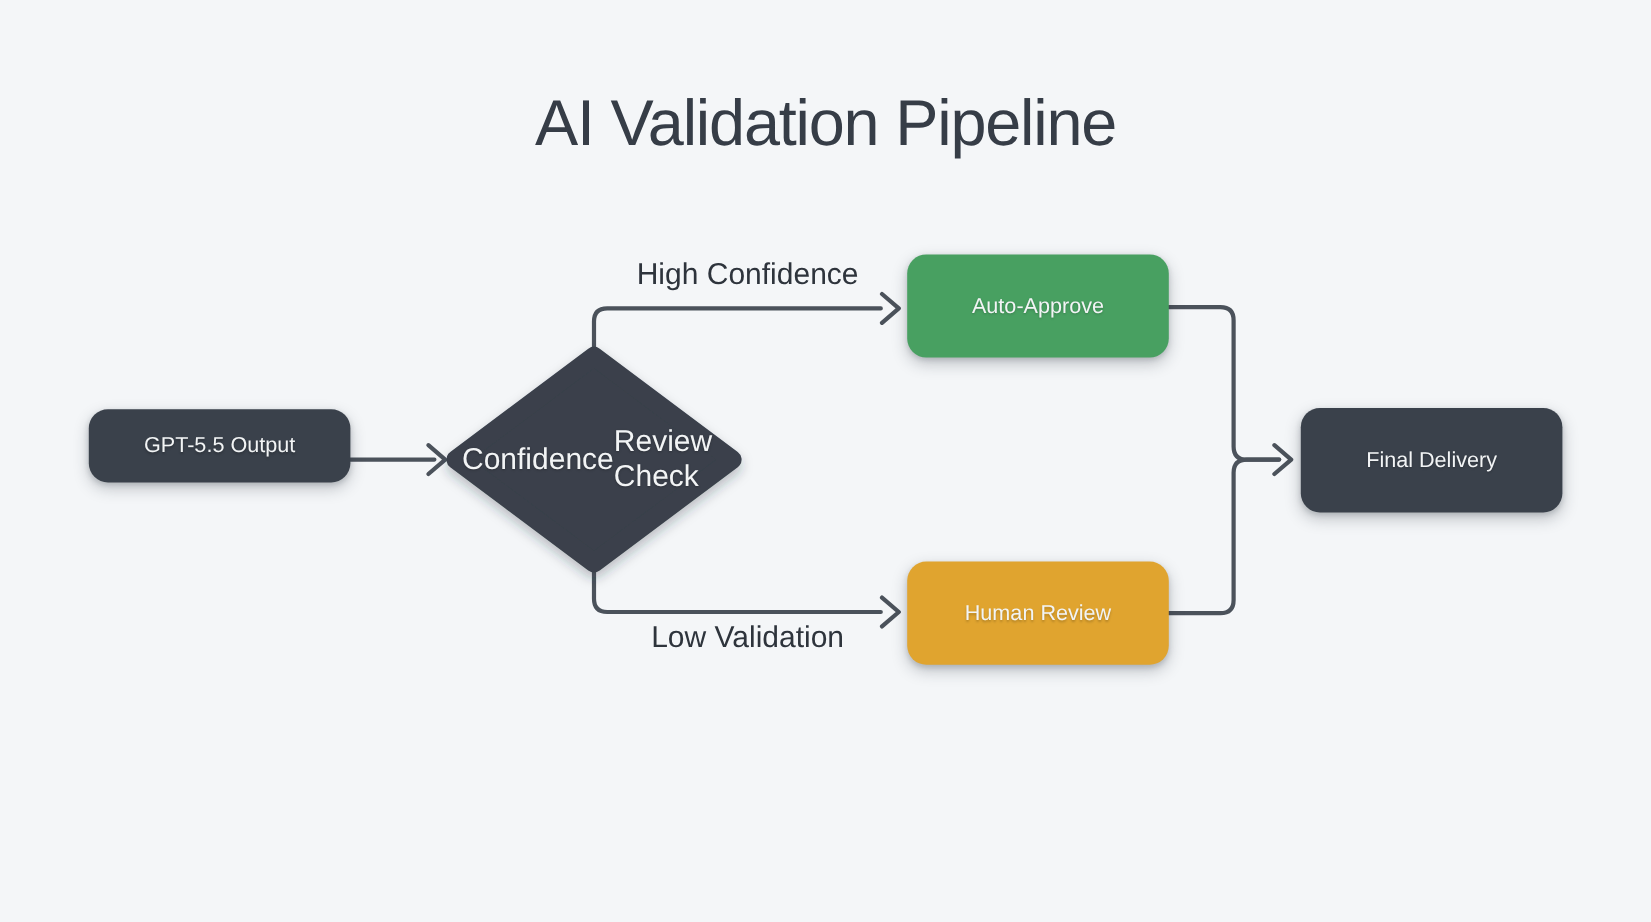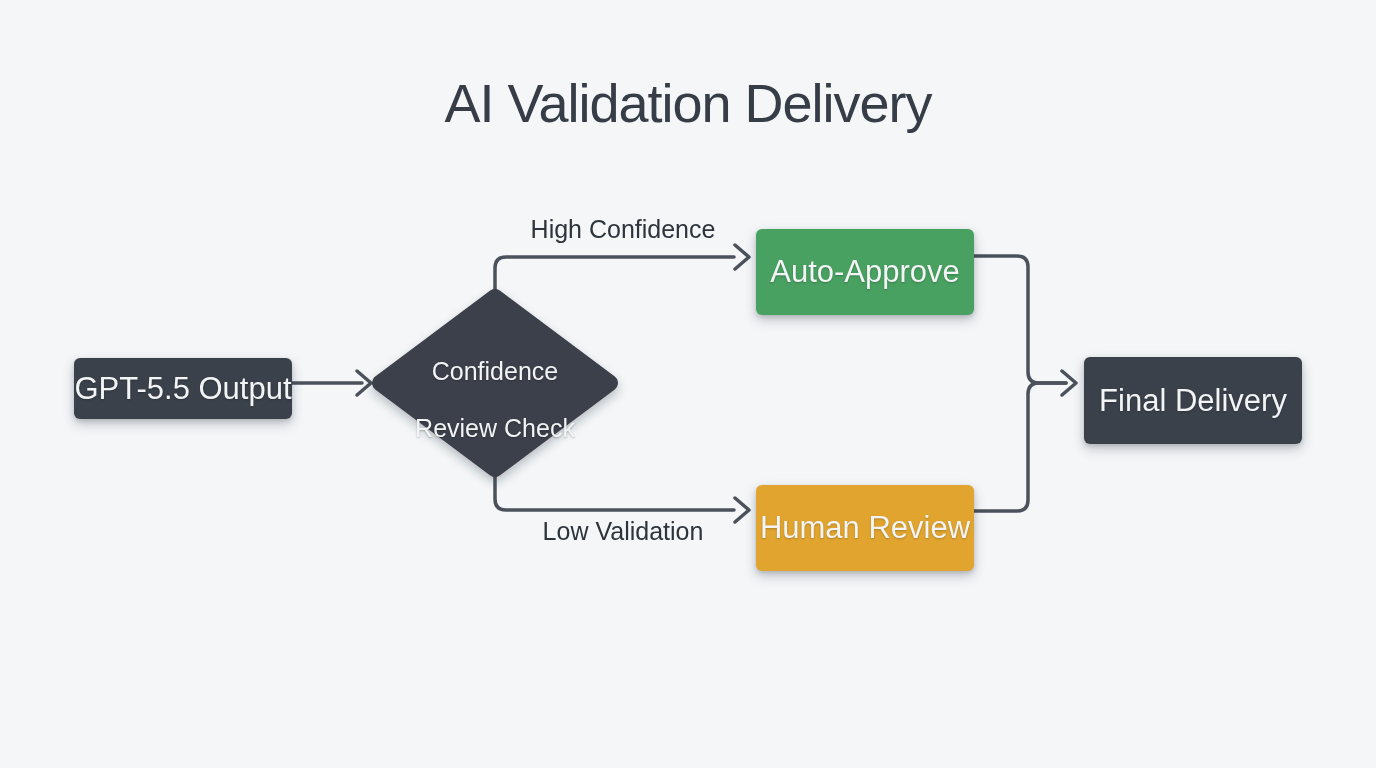--- a/index.html
+++ b/index.html
@@ -23,42 +23,41 @@
     font-size: 54px;
     font-weight: 500;
     letter-spacing: -1px;
     color: #363d47;
   }
   .node {
     position: absolute;
     display: flex;
     align-items: center;
     justify-content: center;
-    border-radius: 6px;
+    border-radius: 16px;
     color: #f2f4f5;
-    font-size: 31px;
+    font-size: 18px;
     font-weight: 400;
     text-shadow: 0 1px 2px rgba(0,0,0,0.22);
     box-shadow: 0 5px 12px rgba(35,45,55,0.25), 0 2px 4px rgba(35,45,55,0.15);
-    margin-top: 17px;
   }
   .node-gpt     { left: 74px;   top: 341px; width: 218px; height: 61px; }
   .node-auto    { left: 756px;  top: 212px; width: 218px; height: 86px; }
   .node-human   { left: 756px;  top: 468px; width: 218px; height: 86px; }
   .node-final   { left: 1084px; top: 340px; width: 218px; height: 87px; }
   .decision-label {
     position: absolute;
     left: 385px;
-    top: 357px;
+    top: 340px;
     width: 220px;
     height: 86px;
     display: flex;
-    flex-direction: column;
+    flex-direction: row;
     align-items: center;
-    justify-content: space-between;
+    justify-content: center;
     color: #f2f4f5;
     font-size: 25px;
     line-height: 29px;
     text-shadow: 0 1px 2px rgba(0,0,0,0.25);
     pointer-events: none;
   }
   .edge-label {
     position: absolute;
     width: 300px;
     text-align: center;
@@ -86,21 +85,21 @@
     stroke: #3a414b;
     stroke-width: 16;
     stroke-linejoin: round;
   }
 </style>
 </head>
 <body>
 
 <div class="canvas" style="background-color: rgb(244, 246, 248);">
 
-  <h1 class="diagram-title">AI Validation Delivery</h1>
+  <h1 class="diagram-title">AI Validation Pipeline</h1>
 
   <svg class="connector-layer" width="1376" height="768" viewBox="0 0 1376 768" xmlns="http://www.w3.org/2000/svg">
     <defs>
       <filter id="ds" x="-30%" y="-30%" width="160%" height="160%">
         <feDropShadow dx="0" dy="5" stdDeviation="5" flood-color="#232d37" flood-opacity="0.28"></feDropShadow>
       </filter>
     </defs>
 
     <path class="edge-path" d="M 292 383 L 362 383 M 357 371 L 371 383 L 357 395"></path>
 

